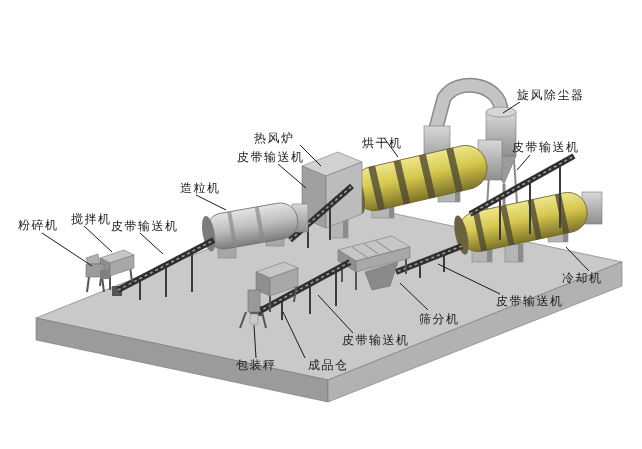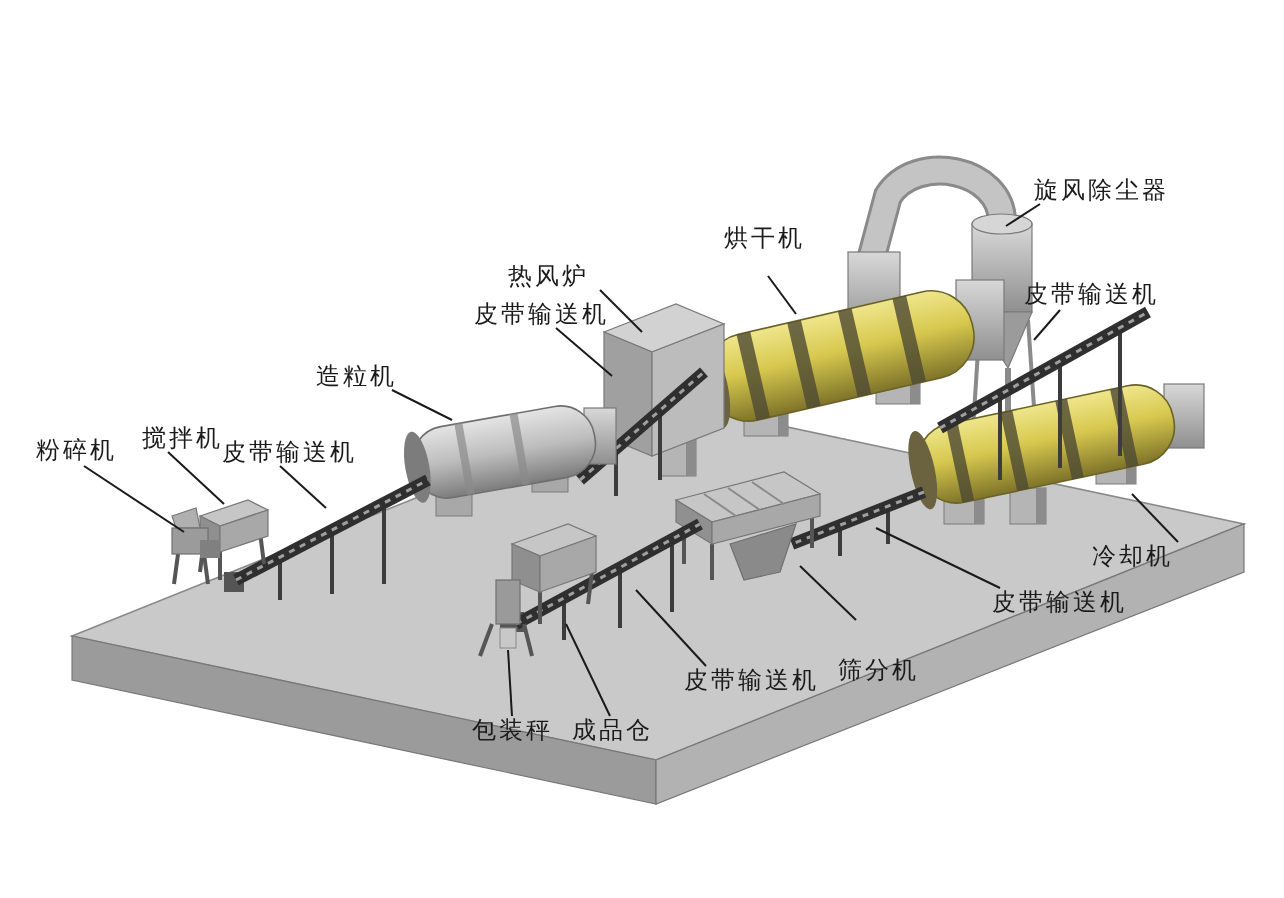--- a/index.html
+++ b/index.html
@@ -214,26 +214,26 @@
       <line x1="428" y1="310" x2="400" y2="283"></line>
       <line x1="353" y1="333" x2="318" y2="295"></line>
       <line x1="256" y1="358" x2="254" y2="325"></line>
       <line x1="305" y1="358" x2="283" y2="312"></line>
     </g>
   </svg>
 
   <span class="lbl" style="left:18px;top:218px">粉碎机</span>
   <span class="lbl" style="left:71px;top:212px">搅拌机</span>
   <span class="lbl" style="left:111px;top:219px">皮带输送机</span>
-  <span class="lbl" style="left:158px;top:181px">造粒机</span>
+  <span class="lbl" style="left:180px;top:181px">造粒机</span>
   <span class="lbl" style="left:237px;top:150px">皮带输送机</span>
   <span class="lbl" style="left:254px;top:131px">热风炉</span>
-  <span class="lbl" style="left:362px;top:112px">烘干机</span>
+  <span class="lbl" style="left:362px;top:136px">烘干机</span>
   <span class="lbl" style="left:517px;top:88px">旋风除尘器</span>
   <span class="lbl" style="left:512px;top:140px">皮带输送机</span>
-  <span class="lbl" style="left:546px;top:271px">冷却机</span>
+  <span class="lbl" style="left:562px;top:271px">冷却机</span>
   <span class="lbl" style="left:496px;top:294px">皮带输送机</span>
-  <span class="lbl" style="left:419px;top:328px">筛分机</span>
+  <span class="lbl" style="left:419px;top:312px">筛分机</span>
   <span class="lbl" style="left:342px;top:333px">皮带输送机</span>
   <span class="lbl" style="left:236px;top:358px">包装秤</span>
-  <span class="lbl" style="left:286px;top:358px">成品仓</span>
+  <span class="lbl" style="left:308px;top:358px">成品仓</span>
 
 </div>
 
 </body></html>

